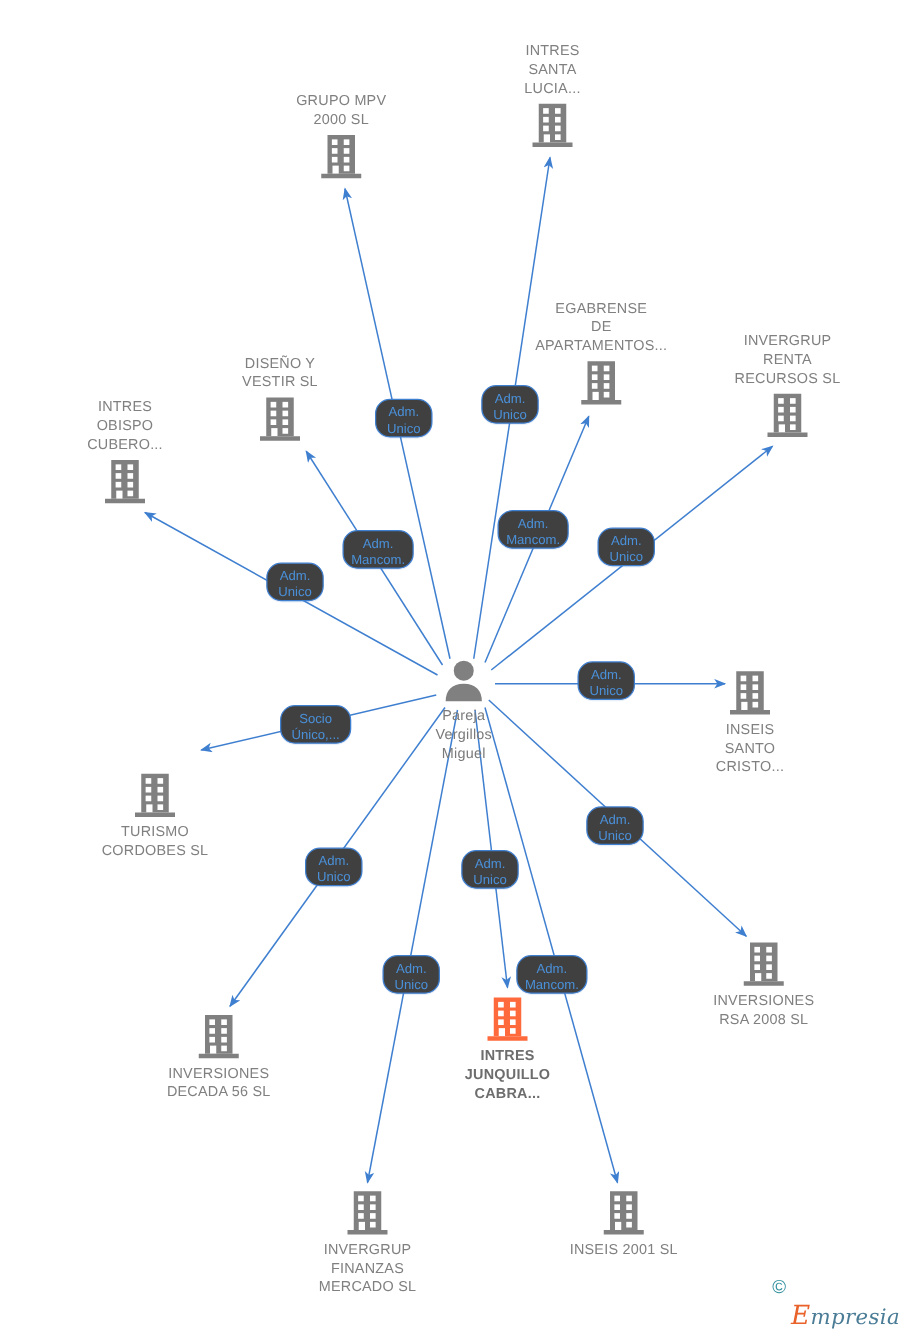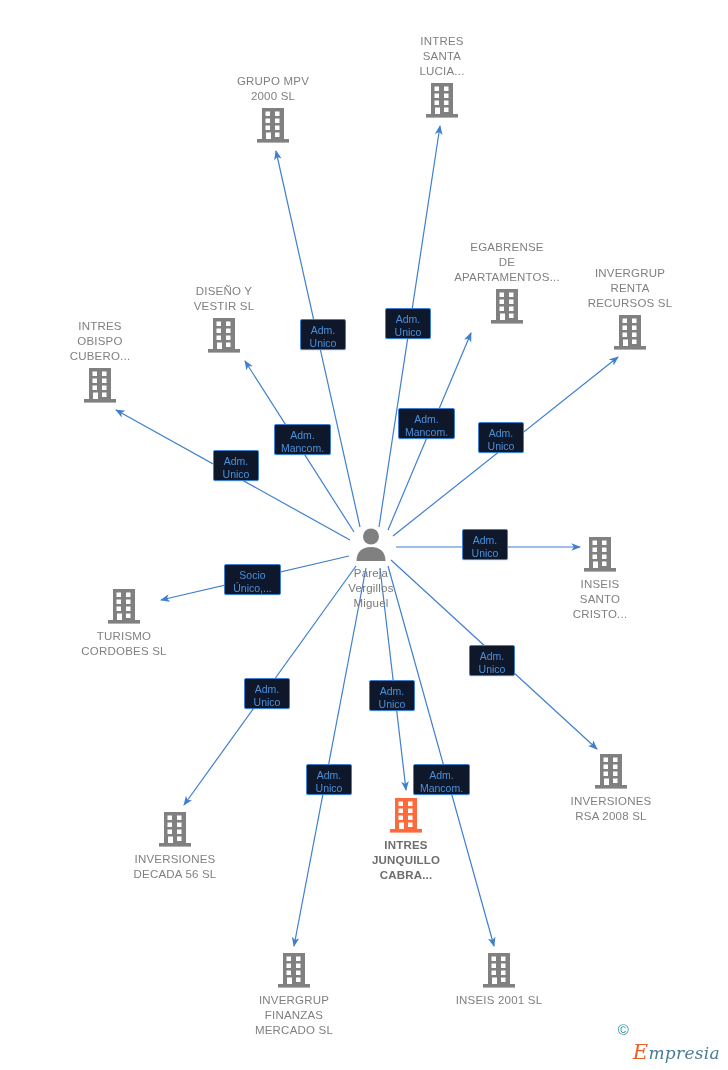--- a/index.html
+++ b/index.html
@@ -53,22 +53,22 @@
   .node.label-top .nlabel { margin-bottom: 3px; }
   .node.label-bottom .nlabel { margin-top: 3px; }
 
   .person .ico { width: 34px; height: 36px; }
   .person .nlabel { color: #7a7a7a; }
 
   .reltag {
     position: absolute;
     box-sizing: border-box;
     border: 1px solid #3f7fd0;
-    border-radius: 2px;
-    background: #0f172a;
+    border-radius: 12px;
+    background: #404040;
     color: #4a90d9;
     font-size: 10.5px;
     line-height: 13px;
     text-align: center;
     padding: 4px 4px 4px 4px;
     white-space: pre-line;
     box-shadow: 0 1px 0 rgba(63,127,208,0.12);
   }
   #watermark {
     position: absolute;
@@ -179,21 +179,21 @@
             <rect x="20" y="4.5" width="4.5" height="4.5" fill="#ffffff"></rect>
             <rect x="10.5" y="11.5" width="4.5" height="4.5" fill="#ffffff"></rect>
             <rect x="20" y="11.5" width="4.5" height="4.5" fill="#ffffff"></rect>
             <rect x="10.5" y="18.5" width="4.5" height="4.5" fill="#ffffff"></rect>
             <rect x="20" y="18.5" width="4.5" height="4.5" fill="#ffffff"></rect>
             <rect x="11" y="25.5" width="5" height="6.5" fill="#ffffff"></rect>
             <rect x="20" y="25.5" width="4.5" height="4.5" fill="#ffffff"></rect>
             <rect x="2" y="32" width="32" height="3.6" fill="#808080"></rect>
           </svg></span>
       </div>
-      <div class="node label-top" style="left: 507px; top: 240px;">
+      <div class="node label-top" style="left: 481px; top: 240px;">
         <span class="nlabel">EGABRENSE
 DE
 APARTAMENTOS...</span>
         <span class="ico"><svg viewBox="0 0 36 38" width="36" height="38" aria-hidden="true">
             <rect x="7" y="1" width="22" height="31" fill="#808080"></rect>
             <rect x="10.5" y="4.5" width="4.5" height="4.5" fill="#ffffff"></rect>
             <rect x="20" y="4.5" width="4.5" height="4.5" fill="#ffffff"></rect>
             <rect x="10.5" y="11.5" width="4.5" height="4.5" fill="#ffffff"></rect>
             <rect x="20" y="11.5" width="4.5" height="4.5" fill="#ffffff"></rect>
             <rect x="10.5" y="18.5" width="4.5" height="4.5" fill="#ffffff"></rect>
@@ -263,21 +263,21 @@
             <rect x="10.5" y="18.5" width="4.5" height="4.5" fill="#ffffff"></rect>
             <rect x="20" y="18.5" width="4.5" height="4.5" fill="#ffffff"></rect>
             <rect x="11" y="25.5" width="5" height="6.5" fill="#ffffff"></rect>
             <rect x="20" y="25.5" width="4.5" height="4.5" fill="#ffffff"></rect>
             <rect x="2" y="32" width="32" height="3.6" fill="#808080"></rect>
           </svg></span>
         <span class="nlabel">INSEIS
 SANTO
 CRISTO...</span>
       </div>
-      <div class="node label-bottom" style="left: 124px; top: 588px; text-align: center;">
+      <div class="node label-bottom" style="left: 124px; top: 618px; text-align: center;">
         <span class="ico"><svg viewBox="0 0 36 38" width="36" height="38" aria-hidden="true">
             <rect x="7" y="1" width="22" height="31" fill="#808080"></rect>
             <rect x="10.5" y="4.5" width="4.5" height="4.5" fill="#ffffff"></rect>
             <rect x="20" y="4.5" width="4.5" height="4.5" fill="#ffffff"></rect>
             <rect x="10.5" y="11.5" width="4.5" height="4.5" fill="#ffffff"></rect>
             <rect x="20" y="11.5" width="4.5" height="4.5" fill="#ffffff"></rect>
             <rect x="10.5" y="18.5" width="4.5" height="4.5" fill="#ffffff"></rect>
             <rect x="20" y="18.5" width="4.5" height="4.5" fill="#ffffff"></rect>
             <rect x="11" y="25.5" width="5" height="6.5" fill="#ffffff"></rect>
             <rect x="20" y="25.5" width="4.5" height="4.5" fill="#ffffff"></rect>

